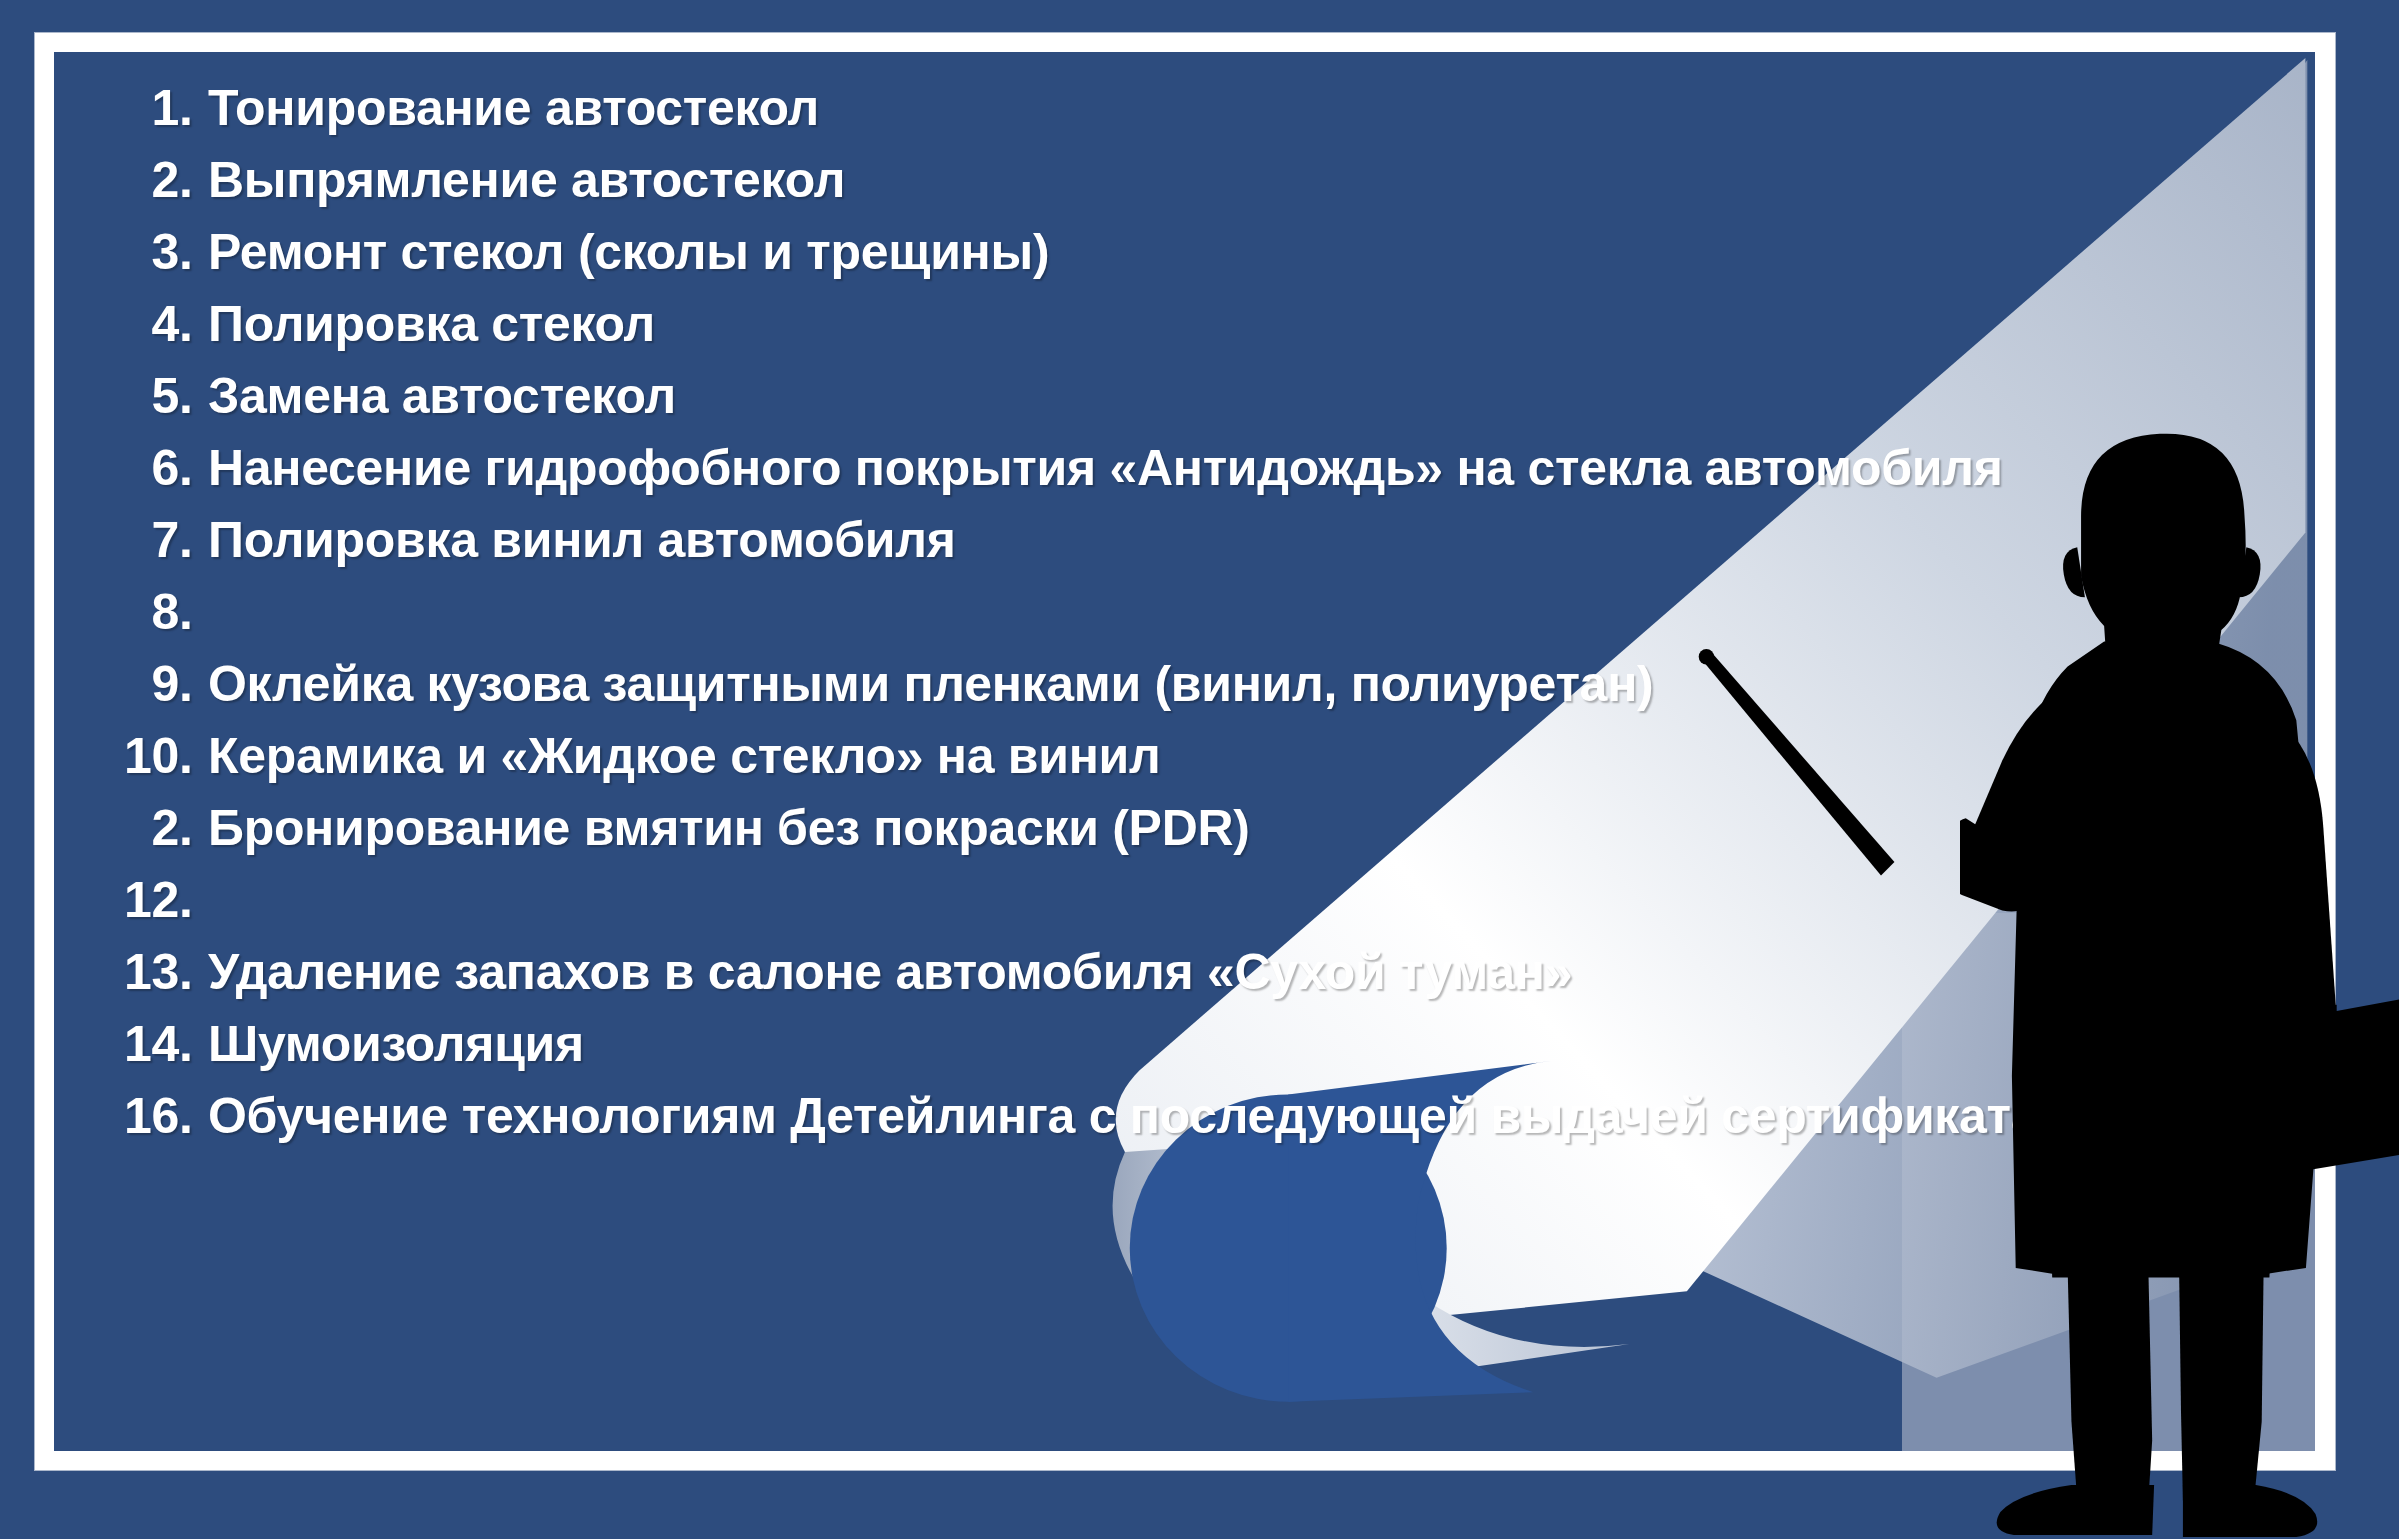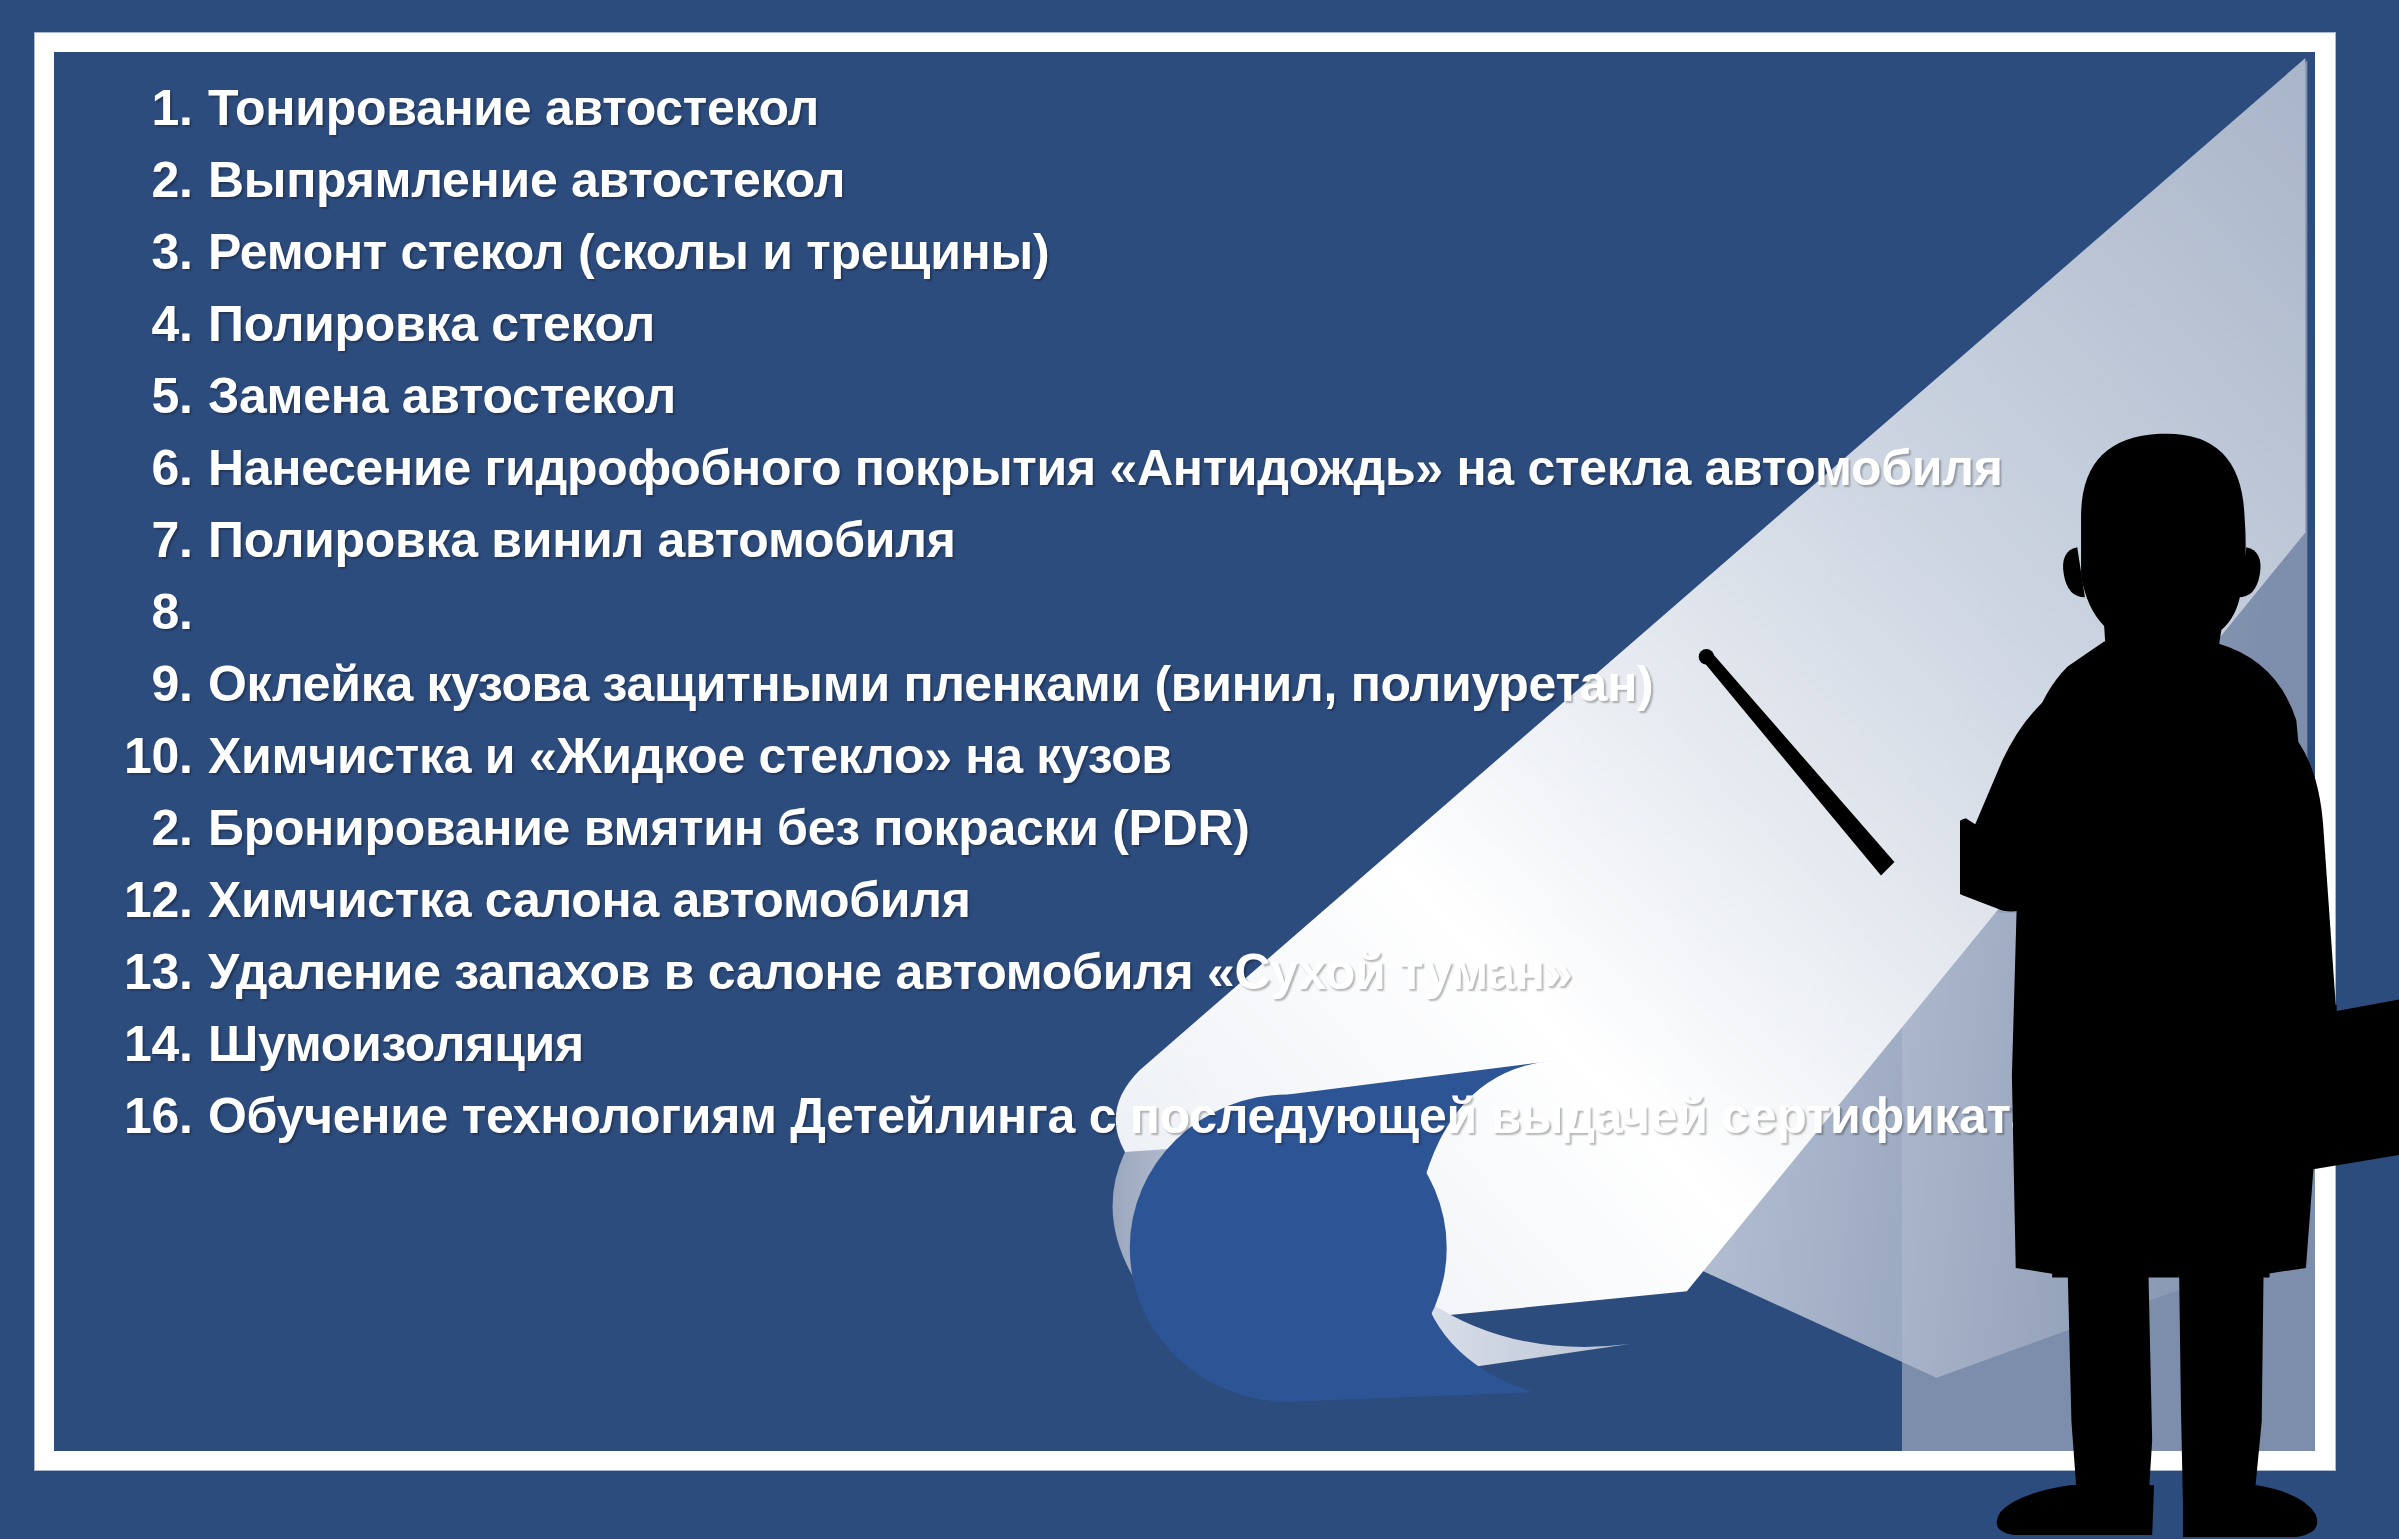--- a/index.html
+++ b/index.html
@@ -191,29 +191,28 @@
       </div>
       <div class="row">
         <span class="num">8.</span>
       </div>
       <div class="row">
         <span class="num">9.</span>
         <span class="txt">Оклейка кузова защитными пленками (винил, полиуретан)</span>
       </div>
       <div class="row">
         <span class="num">10.</span>
-        <span class="txt">Химчистка и «Жидкое стекло» на кузов</span>
+        <span class="txt">Керамика и «Жидкое стекло» на винил</span>
       </div>
       <div class="row">
         <span class="num">2.</span>
         <span class="txt">Бронирование вмятин без покраски (PDR)</span>
       </div>
       <div class="row">
         <span class="num">12.</span>
-        <span class="txt">Химчистка салона автомобиля</span>
       </div>
       <div class="row">
         <span class="num">13.</span>
         <span class="txt">Удаление запахов в салоне автомобиля «Сухой туман»</span>
       </div>
       <div class="row">
         <span class="num">14.</span>
         <span class="txt">Шумоизоляция</span>
       </div>
       <div class="row">

